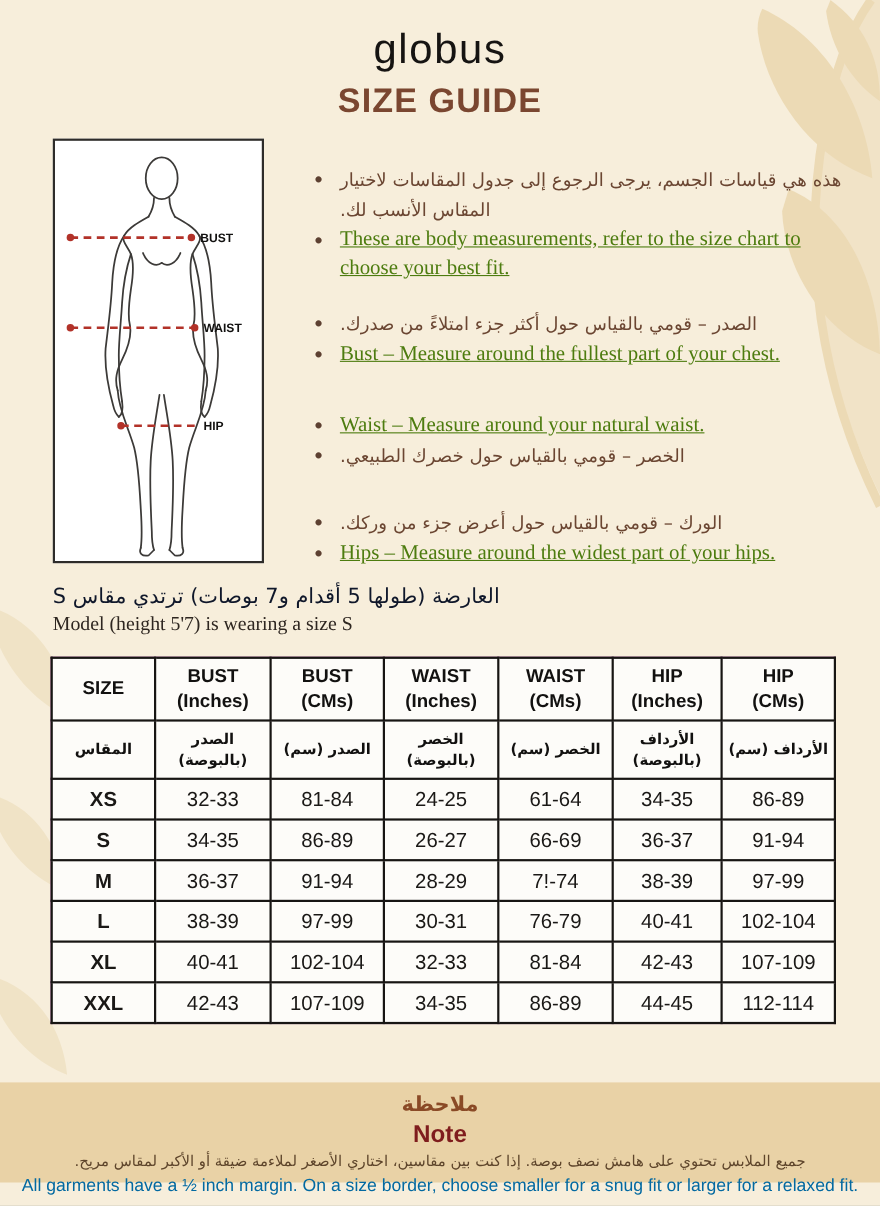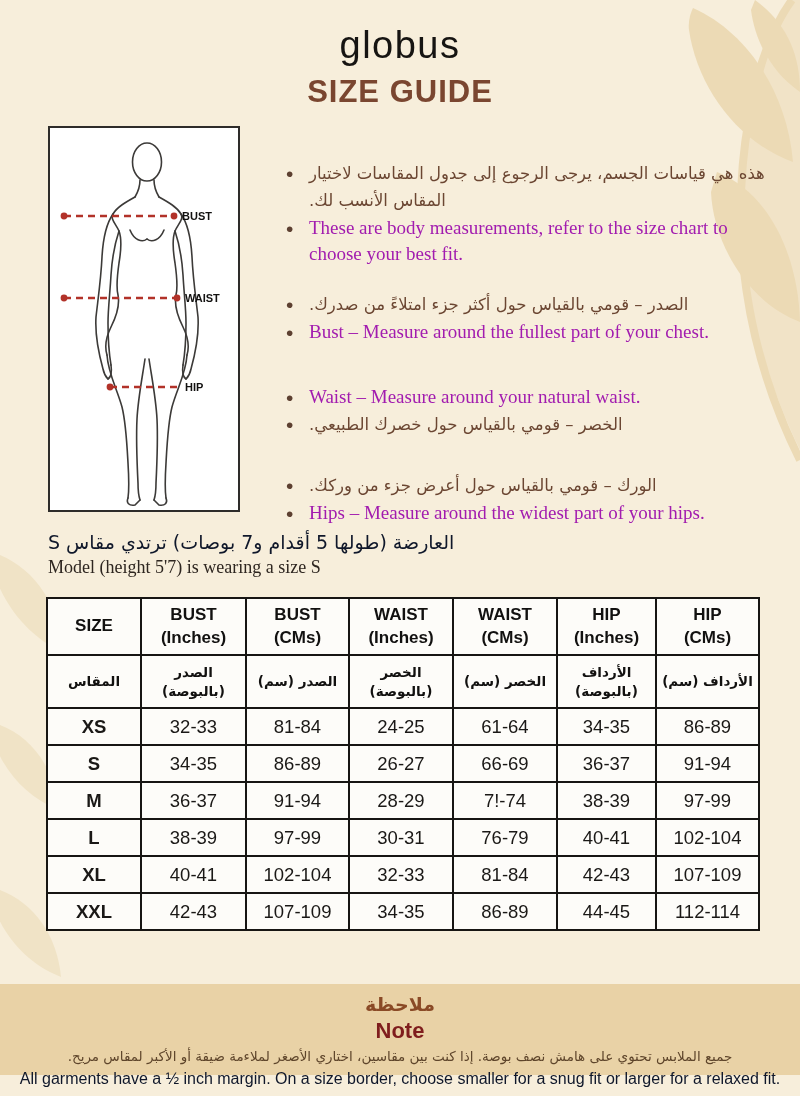--- a/index.html
+++ b/index.html
@@ -21,39 +21,39 @@
     position:absolute; top:74px; left:0; width:100%; text-align:center;
     font-size:31px; font-weight:700; letter-spacing:1px; color:#7a4630;
   }
 
   .figure-box {
     position:absolute; left:48px; top:126px; width:192px; height:386px;
     background:#ffffff; border:2px solid #2e2c2a;
   }
   .figure-box svg { display:block; width:100%; height:100%; }
 
-  .bullets { position:absolute; left:286px; top:160px; width:480px; }
+  .bullets { position:absolute; left:286px; top:150px; width:480px; }
   .bullet-group { margin-bottom:24px; }
   .bullet-group.g2 { margin-bottom:38px; }
   .bullet-group.g3 { margin-bottom:33px; }
   .bullet-row { display:flex; align-items:flex-start; }
   .bullet-row::before {
     content:"•"; width:14px; flex:0 0 14px; margin-right:9px;
     font-size:21px; line-height:27px; color:#5d4031;
   }
   .b-ar {
     flex:1; direction:rtl; text-align:left;
     font-family:"DejaVu Sans", sans-serif;
     font-size:16.5px; line-height:27px; color:#6b4632;
     margin-bottom:1px;
   }
   .b-en {
     flex:1;
     font-family:"Liberation Serif", serif;
-    font-size:19px; line-height:26px; color:#a21caf;
+    font-size:19px; line-height:26px; color:#4d7c0f;text-decoration:underline;
   }
 
   .model-info { position:absolute; left:48px; top:529px; width:430px; }
   .model-ar {
     direction:rtl; text-align:left; font-family:"DejaVu Sans", sans-serif;
     font-size:19px; line-height:26px; color:#0f172a;
   }
   .model-en {
     font-family:"Liberation Serif", serif;
     font-size:18px; line-height:24px; color:#2e2620;
@@ -85,21 +85,21 @@
   }
   .note-heading-ar {
     margin-top:7px; font-family:"DejaVu Sans", sans-serif; direction:rtl;
     font-size:19px; font-weight:700; line-height:27px; color:#8a4a26;
   }
   .note-heading-en { font-size:22px; font-weight:700; line-height:25px; color:#7f1d1d; }
   .note-body-ar {
     direction:rtl; font-family:"DejaVu Sans", sans-serif;
     font-size:13.5px; line-height:23px; color:#5e452b; margin-top:2px;
   }
-  .note-body-en { font-size:16px; line-height:22px; color:#0f172a; }
+  .note-body-en { font-size:16px; line-height:22px; color:#0369a1; }
 </style>
 </head>
 <body>
 
 <div class="page">
 
   <svg id="deco-top-right" class="deco" width="205" height="470" viewBox="0 0 205 470">
     <path d="M205,450 C152,340 132,225 152,115 C161,62 176,25 196,0 L205,0 Z" fill="#eddbb6" opacity="0.55"></path>
     <path d="M205,460 C150,350 134,230 154,118 C163,64 178,26 197,0" stroke="#ecdab5" stroke-width="8" fill="none"></path>
     <path d="M98,8 C152,32 192,92 198,162 C142,142 102,86 94,30 C93,22 95,14 98,8 Z" fill="#ecdab5"></path>

